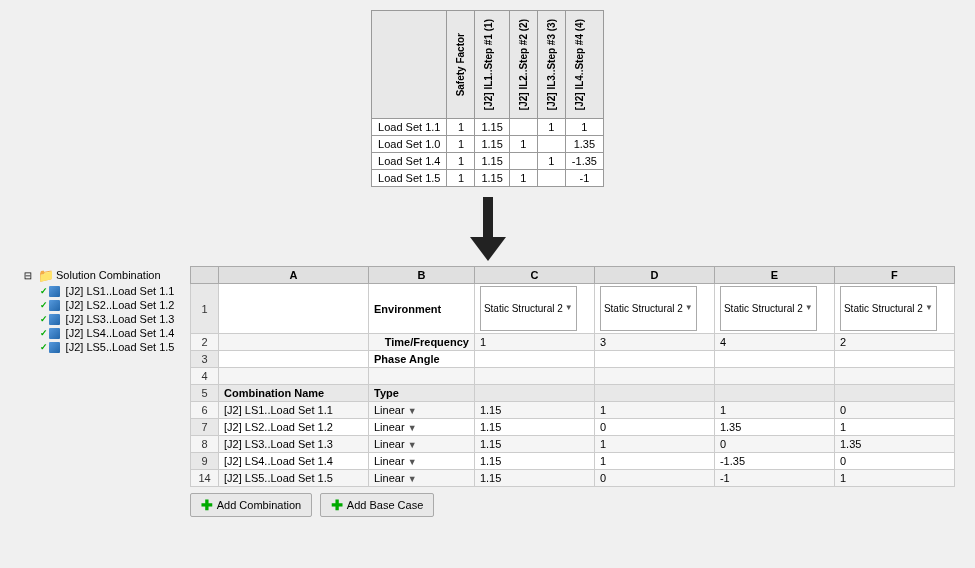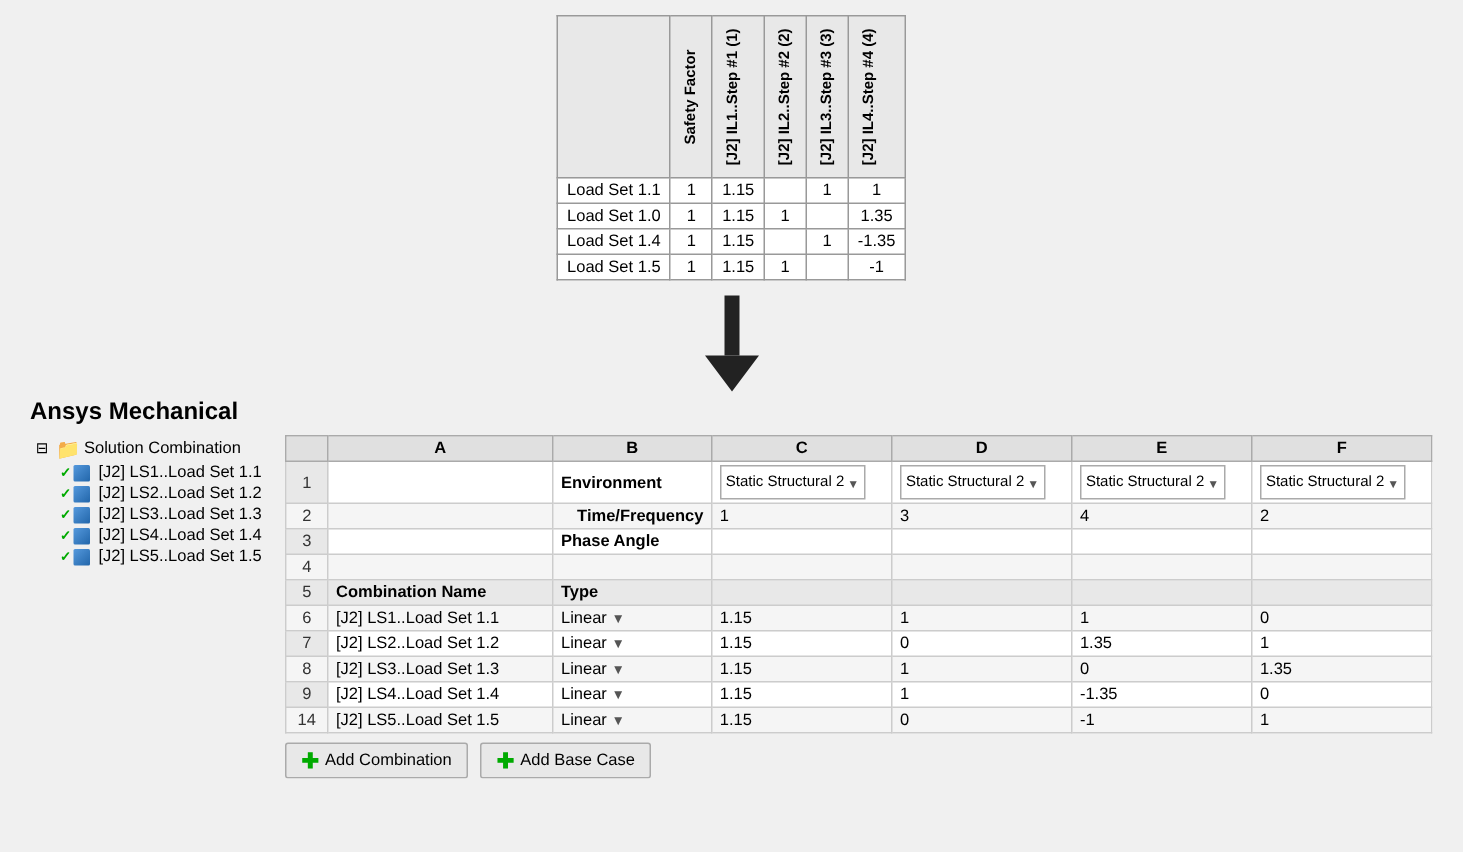--- a/index.html
+++ b/index.html
@@ -225,24 +225,24 @@
 
     .plus-icon-green {
       color: #00aa00;
       font-size: 14px;
       font-weight: bold;
       line-height: 1;
     }
 
     .env-select {
       display: inline-flex;
-      align-items: flex-end;
+      align-items: flex-start;
       border: 1px solid #aaa;
       background: #fff;
-      padding: 5px 3px;
+      padding: 16px 3px;
       font-size: 10px;
       gap: 2px;
     }
 
     .env-select-arrow {
       font-size: 8px;
       color: #555;
     }
 
     .col-b { width: 150px; }
@@ -312,21 +312,20 @@
   </div>
 
   <div class="arrow-section">
     <div>
       <div class="arrow-shaft"></div>
       <div class="arrow-head"></div>
     </div>
   </div>
 
   <div class="bottom-section">
-    <div class="ansys-title">Ansys Mechanical</div>
 
     <div class="bottom-content">
 
       <div class="tree-panel">
 
         <div class="tree-item">
           <span class="tree-icon" style="font-size:10px;">⊟</span>
           <span class="tree-icon folder-icon">📁</span>
           <span>Solution Combination</span>
         </div>

